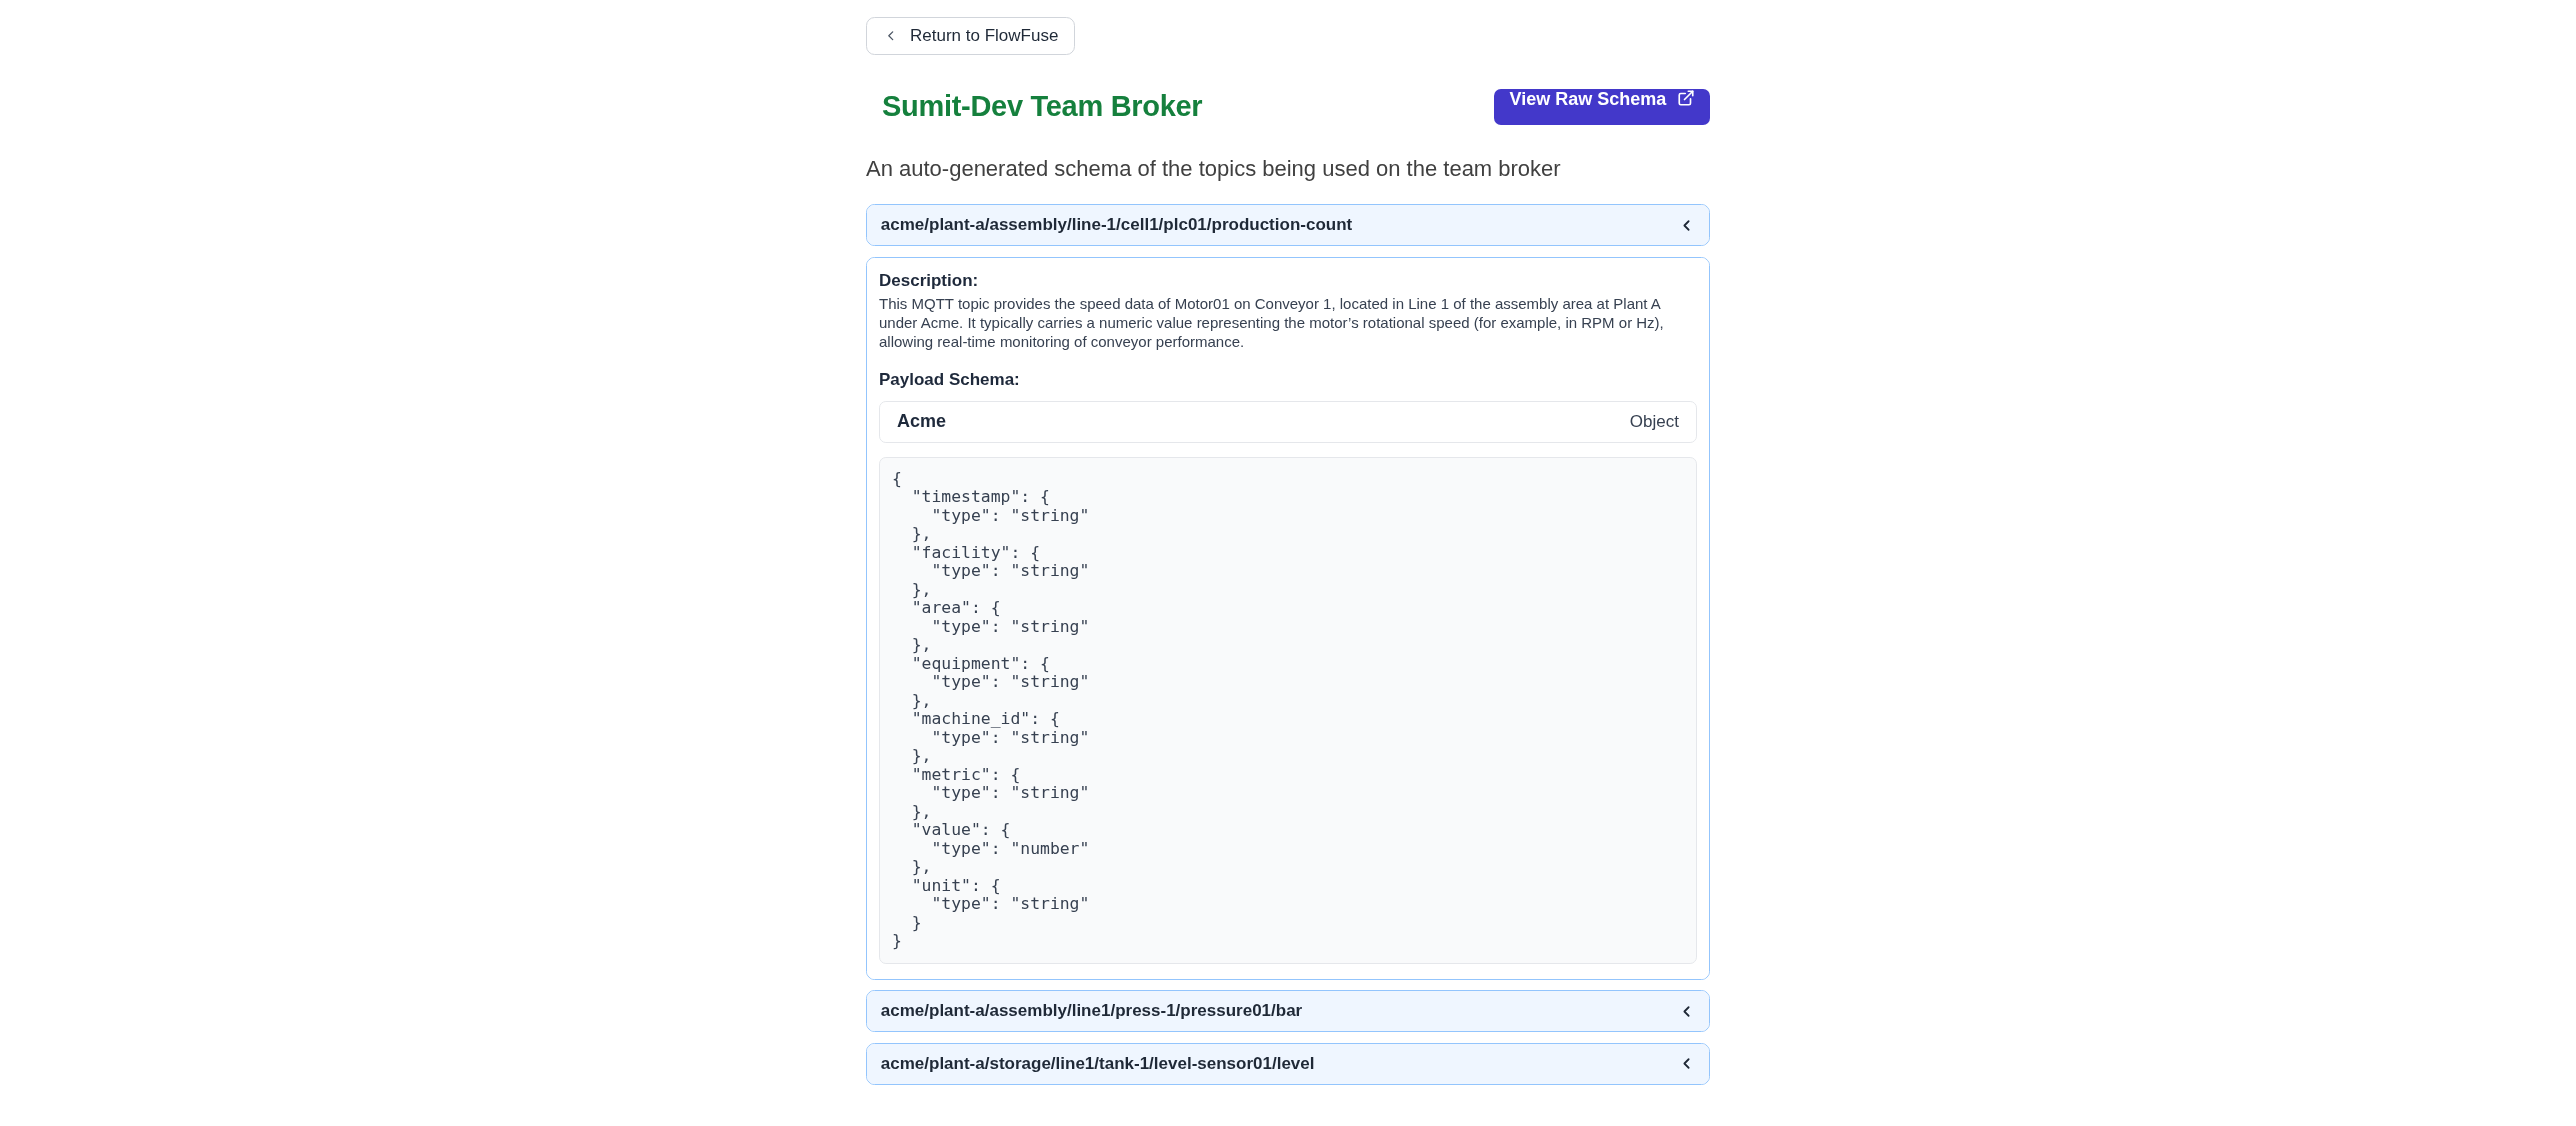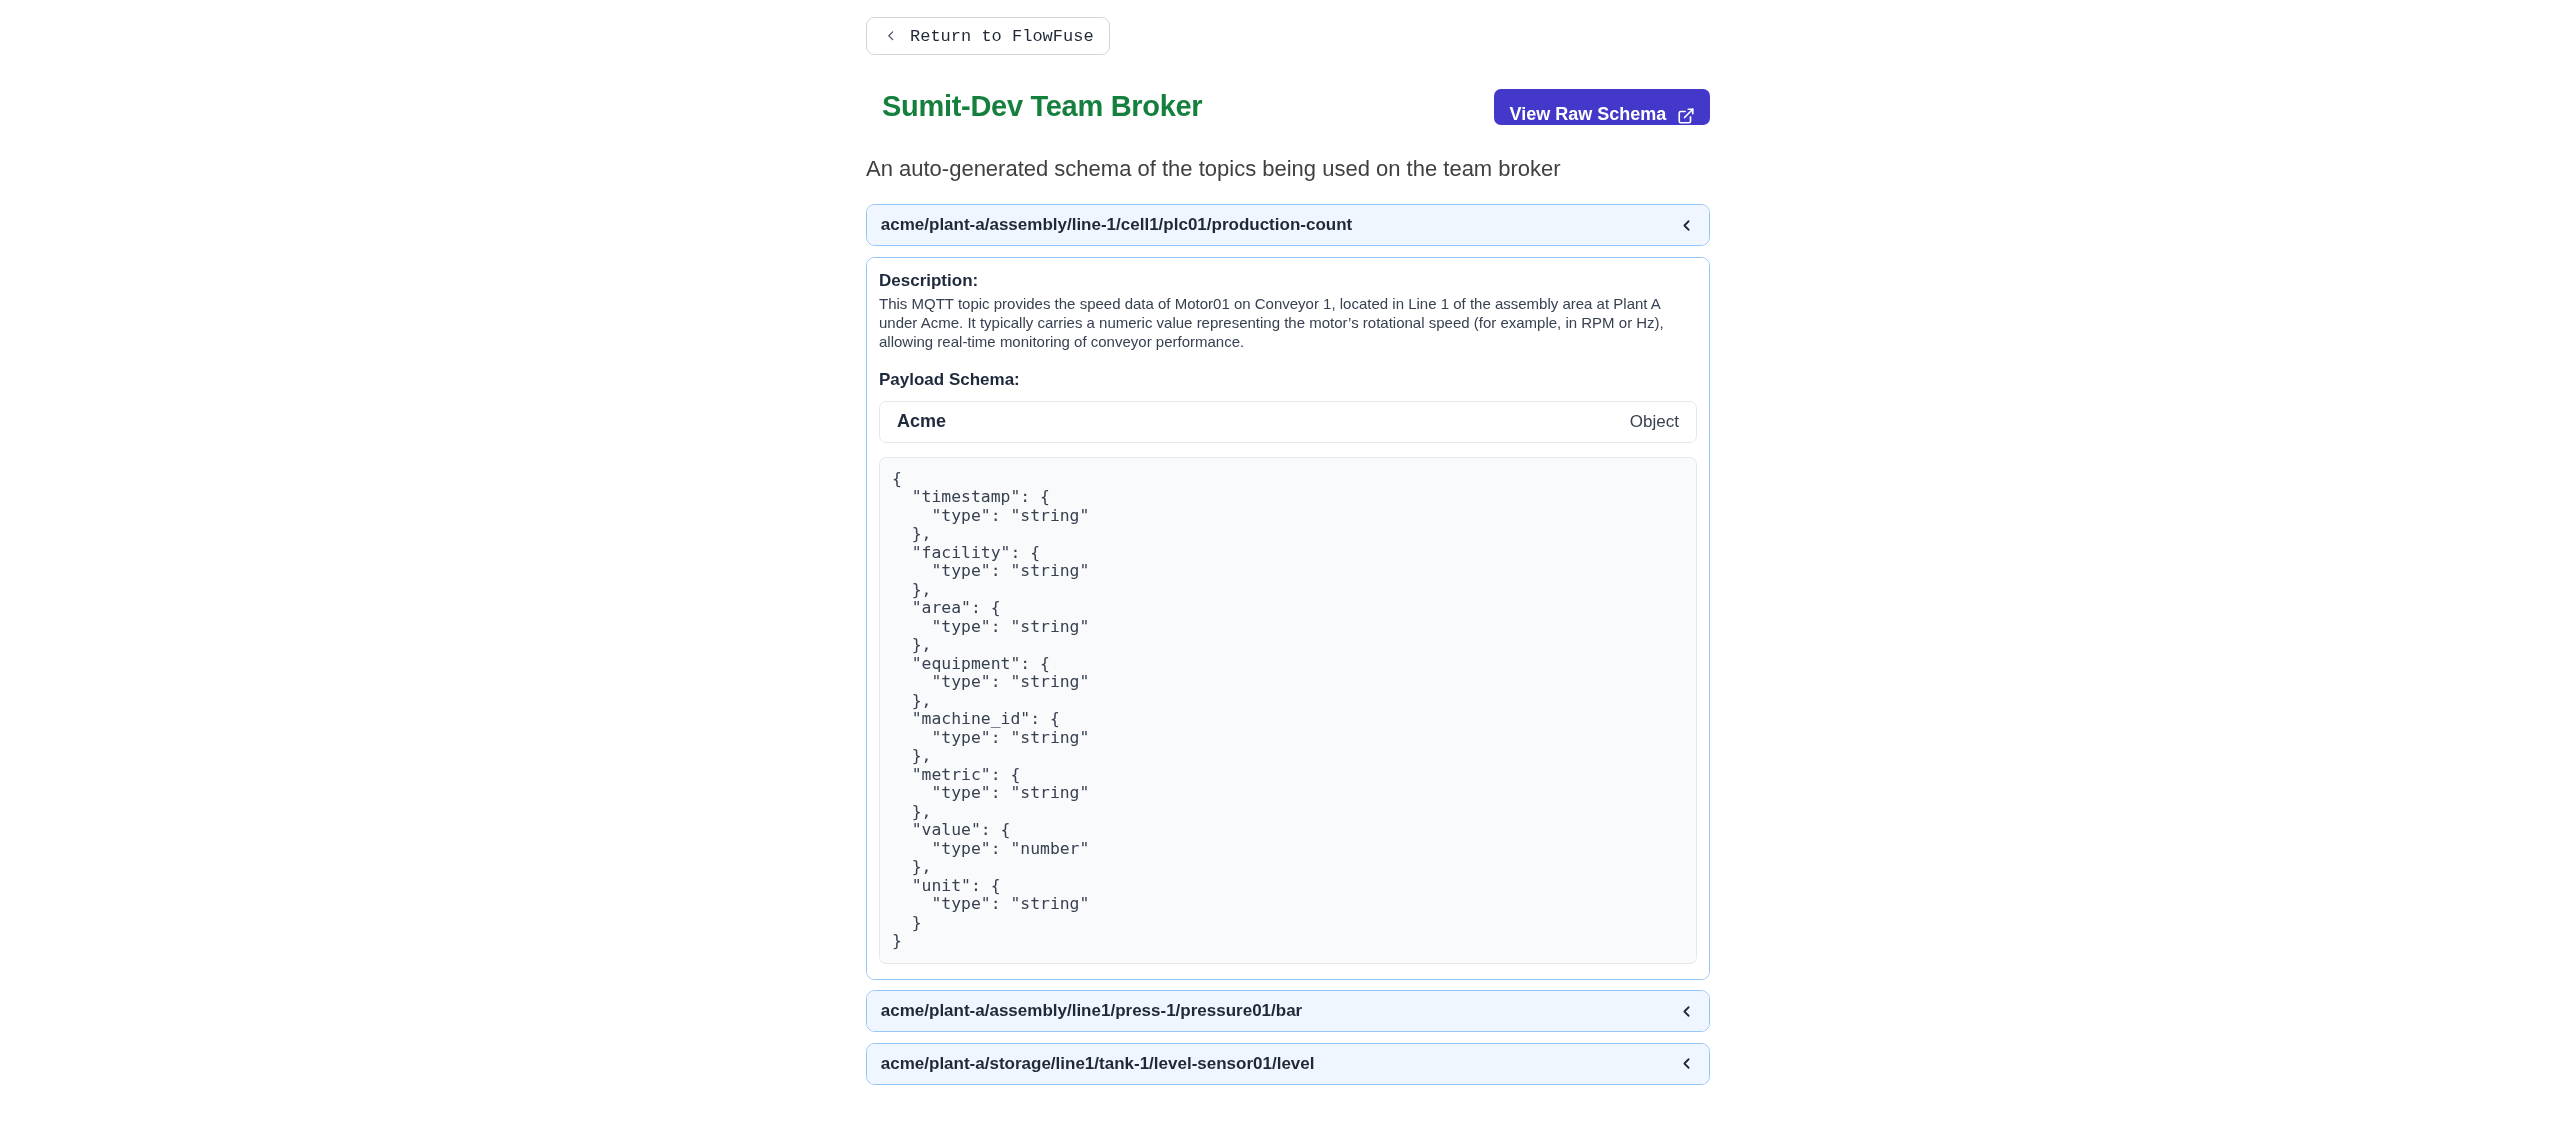--- a/index.html
+++ b/index.html
@@ -21,21 +21,21 @@
   
   .return-btn {
     display: inline-flex;
     align-items: center;
     gap: 12px;
     height: 38px;
     padding: 0 15.5px;
     background: #ffffff;
     border: 1.7px solid #d1d5db;
     border-radius: 8.6px;
-    font-family: Liberation Mono, monospace;
+    font-family: Liberation Sans, sans-serif;
     font-size: 17px;
     color: #1f2937;
     cursor: pointer;
     margin-bottom: 19px;
   }
   .return-btn svg { display: block; }
 
   
   .title-row {
     display: flex;
@@ -45,21 +45,21 @@
   }
   h1.page-title {
     margin: 16px;
     font-size: 29px;
     font-weight: 700;
     letter-spacing: -0.3px;
     color: #15803d;
   }
   .raw-schema-btn {
     display: inline-flex;
-    align-items: flex-end;
+    align-items: flex-start;
     gap: 10.3px;
     height: 36px;
     padding: 0 15.5px;
     background: #4338ca;
     border: none;
     border-radius: 6.9px;
     font-family: "Liberation Sans", sans-serif;
     font-size: 18px;
     font-weight: 700;
     color: #ffffff;

